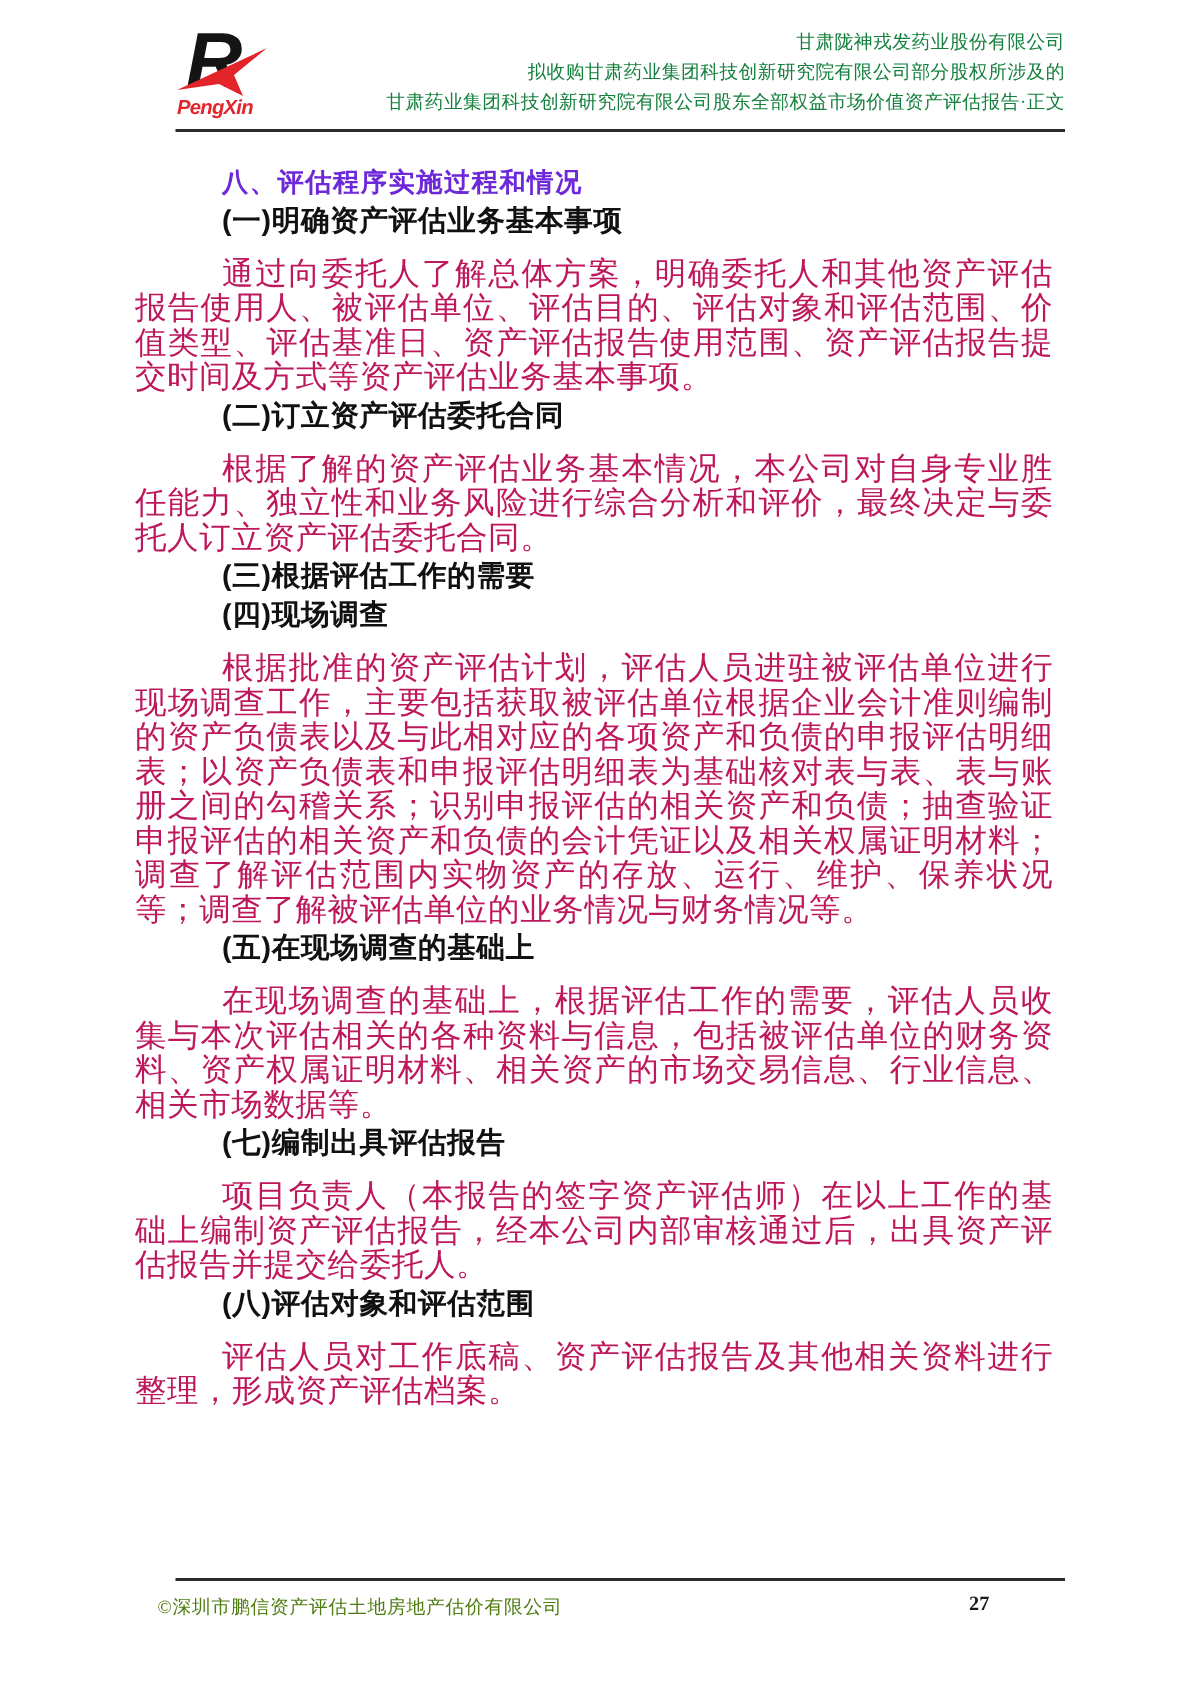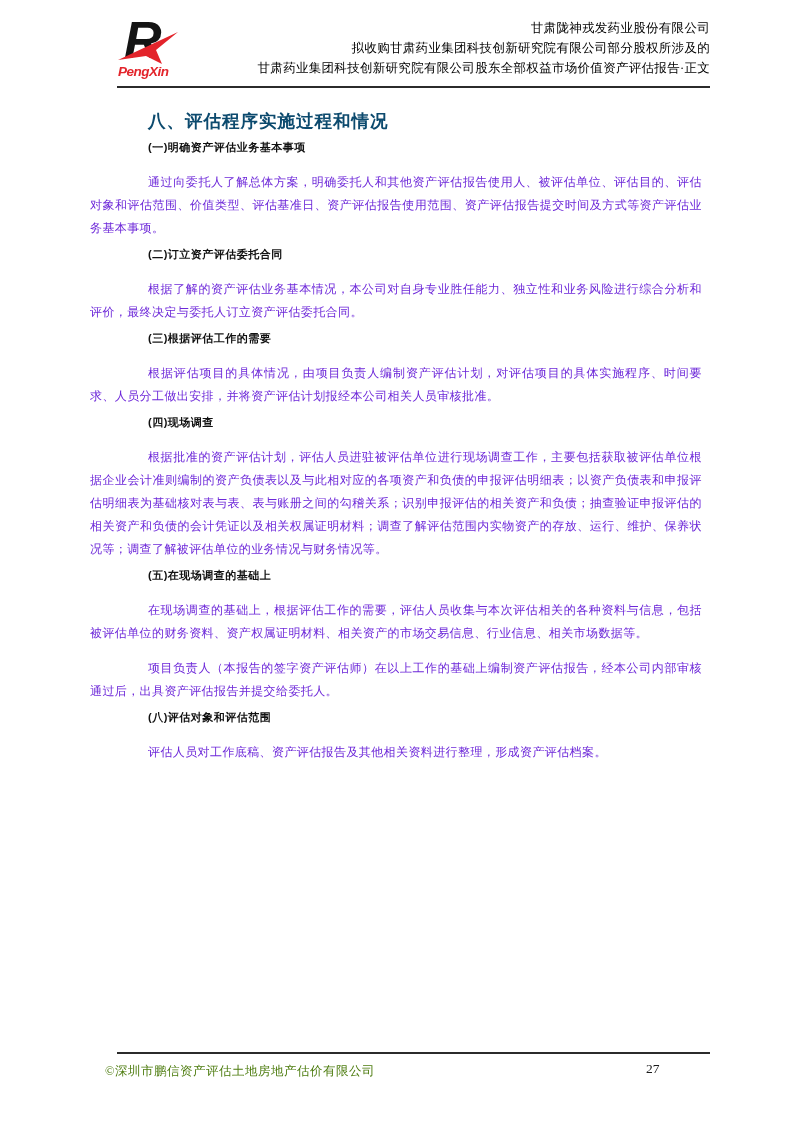--- a/index.html
+++ b/index.html
@@ -22,21 +22,21 @@
     height: 70px;
   }
   .header-lines {
     position: absolute;
     top: 18px;
     right: 83px;
     text-align: right;
     font-size: 12.5px;
     line-height: 20px;
     letter-spacing: 0.3px;
-    color: #000000;
+    color: #15803d;
     white-space: nowrap;
   }
   .rule {
     position: absolute;
     left: 117px;
     width: 593px;
     height: 2px;
     background: #2b2b2b;
   }
   .rule-top { top: 86px; }
@@ -49,57 +49,58 @@
     top: 100px;
     width: 612px;
   }
   .doc-title {
     font-family: "Liberation Sans", "DejaVu Sans", sans-serif;
     font-size: 17.5px;
     font-weight: bold;
     line-height: 23px;
     letter-spacing: 1px;
     margin: 10px 0 0 58px;
-    color: #0c4a6e;
+    color: #6d28d9;
   }
   .sub-heading {
     font-family: "Liberation Sans", "DejaVu Sans", sans-serif;
-    font-size: 11px;
+    font-size: 19px;
     font-weight: bold;
     line-height: 23px;
     letter-spacing: 0.5px;
     margin: 3px 0 0 58px;
     color: #111111;
   }
   .para {
-    font-size: 12px;
+    font-size: 21px;
     line-height: 23px;
     letter-spacing: 0.4px;
     margin: 12px 0 0 0;
     text-indent: 58px;
     text-align: justify;
-    color: #6d28d9;
+    color: #be185d;
   }
 
   
   .footer-copyright {
     position: absolute;
     left: 105px;
     top: 1063px;
     font-size: 12.5px;
     letter-spacing: 0.5px;
     color: #4d7c0f;
     white-space: nowrap;
   }
   .page-number {
     position: absolute;
     left: 646px;
     top: 1061px;
     font-size: 13.5px;
     color: #1a1a1a;
+    font-weight: bold;
   }
 </style>
 </head>
 <body>
 
 <div class="page">
 
   <div class="logo">
     <svg width="80" height="70" viewBox="0 0 80 70">
       <text x="8" y="46" font-family="'Liberation Sans','DejaVu Sans',sans-serif" font-size="52" font-weight="bold" font-style="italic" fill="#141414">R</text>
@@ -124,35 +125,35 @@
       <p class="para">通过向委托人了解总体方案，明确委托人和其他资产评估报告使用人、被评估单位、评估目的、评估对象和评估范围、价值类型、评估基准日、资产评估报告使用范围、资产评估报告提交时间及方式等资产评估业务基本事项。</p>
     </div>
 
     <div>
       <div class="sub-heading">(二)订立资产评估委托合同</div>
       <p class="para">根据了解的资产评估业务基本情况，本公司对自身专业胜任能力、独立性和业务风险进行综合分析和评价，最终决定与委托人订立资产评估委托合同。</p>
     </div>
 
     <div>
       <div class="sub-heading">(三)根据评估工作的需要</div>
-      <p class="para">根据评估项目的具体情况，由项目负责人编制资产评估计划，对评估项目的具体实施程序、时间要求、人员分工做出安排，并将资产评估计划报经本公司相关人员审核批准。</p>
     </div>
 
     <div>
       <div class="sub-heading">(四)现场调查</div>
       <p class="para">根据批准的资产评估计划，评估人员进驻被评估单位进行现场调查工作，主要包括获取被评估单位根据企业会计准则编制的资产负债表以及与此相对应的各项资产和负债的申报评估明细表；以资产负债表和申报评估明细表为基础核对表与表、表与账册之间的勾稽关系；识别申报评估的相关资产和负债；抽查验证申报评估的相关资产和负债的会计凭证以及相关权属证明材料；调查了解评估范围内实物资产的存放、运行、维护、保养状况等；调查了解被评估单位的业务情况与财务情况等。</p>
     </div>
 
     <div>
       <div class="sub-heading">(五)在现场调查的基础上</div>
       <p class="para">在现场调查的基础上，根据评估工作的需要，评估人员收集与本次评估相关的各种资料与信息，包括被评估单位的财务资料、资产权属证明材料、相关资产的市场交易信息、行业信息、相关市场数据等。</p>
     </div>
 
 
     <div>
+      <div class="sub-heading">(七)编制出具评估报告</div>
       <p class="para">项目负责人（本报告的签字资产评估师）在以上工作的基础上编制资产评估报告，经本公司内部审核通过后，出具资产评估报告并提交给委托人。</p>
     </div>
 
     <div>
       <div class="sub-heading">(八)评估对象和评估范围</div>
       <p class="para">评估人员对工作底稿、资产评估报告及其他相关资料进行整理，形成资产评估档案。</p>
     </div>
   </div>
 
   <div class="rule rule-bottom"></div>

